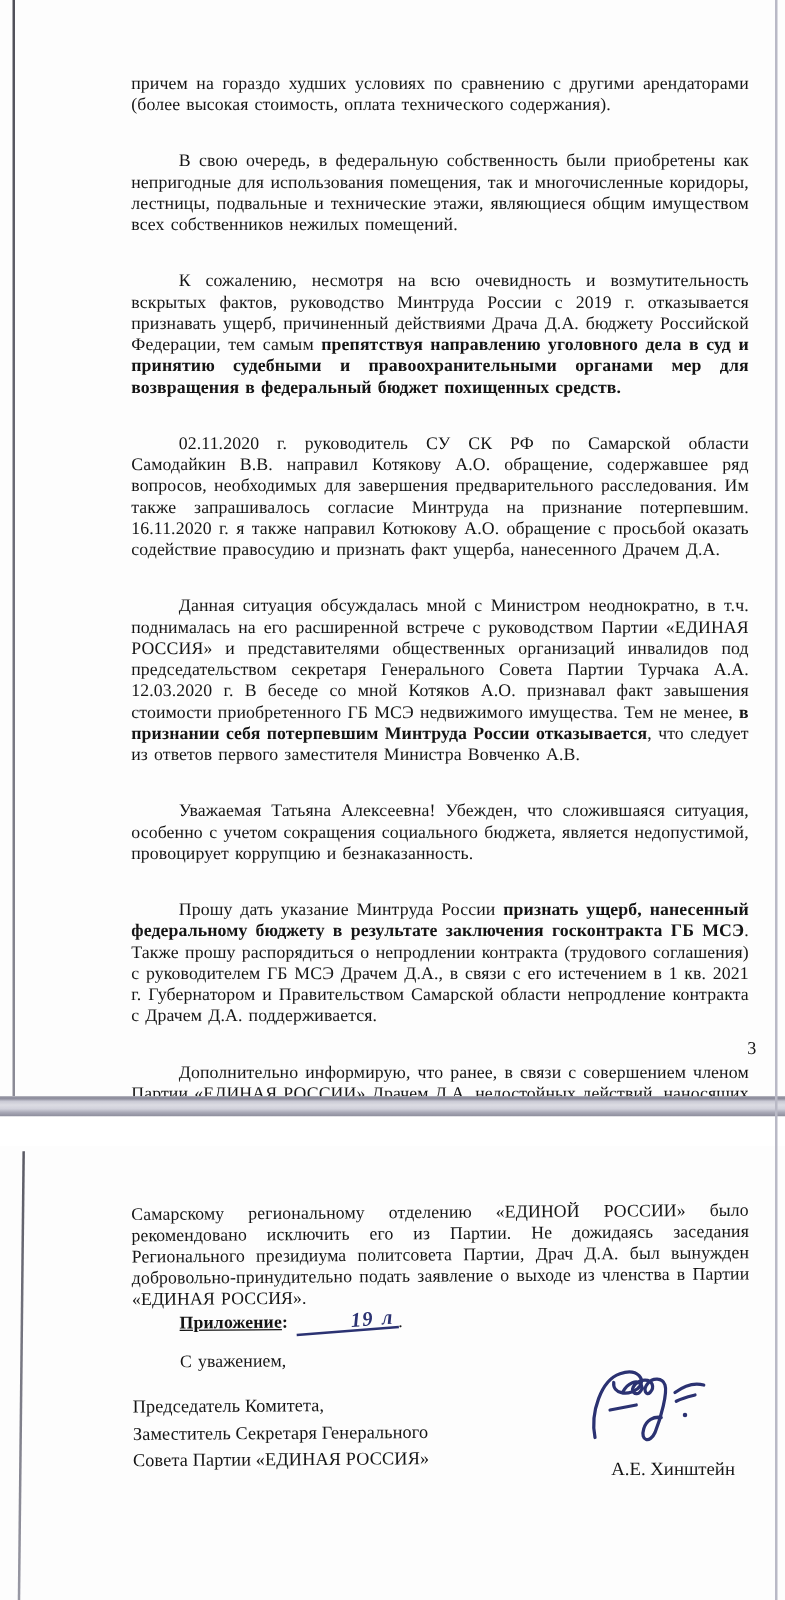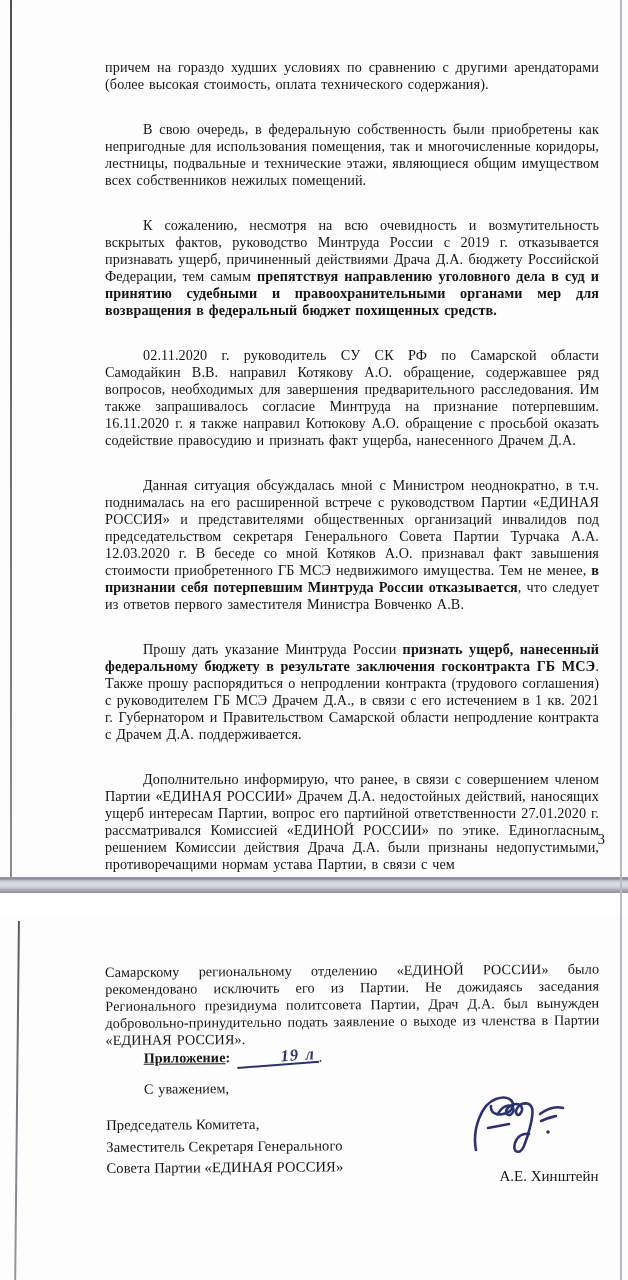--- a/index.html
+++ b/index.html
@@ -61,34 +61,35 @@
   .closing{margin:14px 0 0 0;text-indent:38px;}
   .signer-title{
     margin-top:17px;line-height:21.5px;text-align:left;word-spacing:normal;
     font-size:14.6px;
   }
   .signature{
     position:absolute;left:468px;top:175px;width:118px;height:80px;
   }
   .signer-name{
     position:absolute;left:489px;top:251px;width:120px;
-    font-size:15px;text-align:center;word-spacing:normal;
+    font-size:15px;text-align:left;word-spacing:normal;
   }
 </style>
 </head>
 <body>
 
 <div class="page" id="page1">
   <div class="left-scan-line-1"></div>
   <div class="textblock">
     <p class="para"><span>причем на гораздо худших условиях по сравнению с другими арендаторами (более высокая стоимость, оплата технического содержания).</span></p>
     <p class="para indent"><span>В свою очередь, в федеральную собственность были приобретены как непригодные для использования помещения, так и многочисленные коридоры, лестницы, подвальные и технические этажи, являющиеся общим имуществом всех собственников нежилых помещений.</span></p>
     <p class="para indent"><span>К сожалению, несмотря на всю очевидность и возмутительность вскрытых фактов, руководство Минтруда России с 2019 г. отказывается признавать ущерб, причиненный действиями Драча Д.А. бюджету Российской Федерации, тем самым </span><span class="b">препятствуя направлению уголовного дела в суд и принятию судебными и правоохранительными органами мер для возвращения в федеральный бюджет похищенных средств.</span></p>
     <p class="para indent"><span>02.11.2020 г. руководитель СУ СК РФ по Самарской области Самодайкин В.В. направил Котякову А.О. обращение, содержавшее ряд вопросов, необходимых для завершения предварительного расследования. Им также запрашивалось согласие Минтруда на признание потерпевшим. 16.11.2020 г. я также направил Котюкову А.О. обращение с просьбой оказать содействие правосудию и признать факт ущерба, нанесенного Драчем Д.А.</span></p>
     <p class="para indent"><span>Данная ситуация обсуждалась мной с Министром неоднократно, в т.ч. поднималась на его расширенной встрече с руководством Партии «ЕДИНАЯ РОССИЯ» и представителями общественных организаций инвалидов под председательством секретаря Генерального Совета Партии Турчака А.А. 12.03.2020 г. В беседе со мной Котяков А.О. признавал факт завышения стоимости приобретенного ГБ МСЭ недвижимого имущества. Тем не менее, </span><span class="b">в признании себя потерпевшим Минтруда России отказывается</span><span>, что следует из ответов первого заместителя Министра Вовченко А.В.</span></p>
+    <p class="para indent"><span>Уважаемая Татьяна Алексеевна! Убежден, что сложившаяся ситуация, особенно с учетом сокращения социального бюджета, является недопустимой, провоцирует коррупцию и безнаказанность.</span></p>
     <p class="para indent"><span>Прошу дать указание Минтруда России </span><span class="b">признать ущерб, нанесенный федеральному бюджету в результате заключения госконтракта ГБ МСЭ</span><span>. Также прошу распорядиться о непродлении контракта (трудового соглашения) с руководителем ГБ МСЭ Драчем Д.А., в связи с его истечением в 1 кв. 2021 г. Губернатором и Правительством Самарской области непродление контракта с Драчем Д.А. поддерживается.</span></p>
     <p class="para indent"><span>Дополнительно информирую, что ранее, в связи с совершением членом Партии «ЕДИНАЯ РОССИИ» Драчем Д.А. недостойных действий, наносящих ущерб интересам Партии, вопрос его партийной ответственности 27.01.2020 г. рассматривался Комиссией «ЕДИНОЙ РОССИИ» по этике. Единогласным решением Комиссии действия Драча Д.А. были признаны недопустимыми, противоречащими нормам устава Партии, в связи с чем</span></p>
   </div>
   <div class="page-number">3</div>
 </div>
 
 <div class="page-gap"></div>
 
 <div class="page" id="page2">
   <div class="left-scan-line-2"></div>

